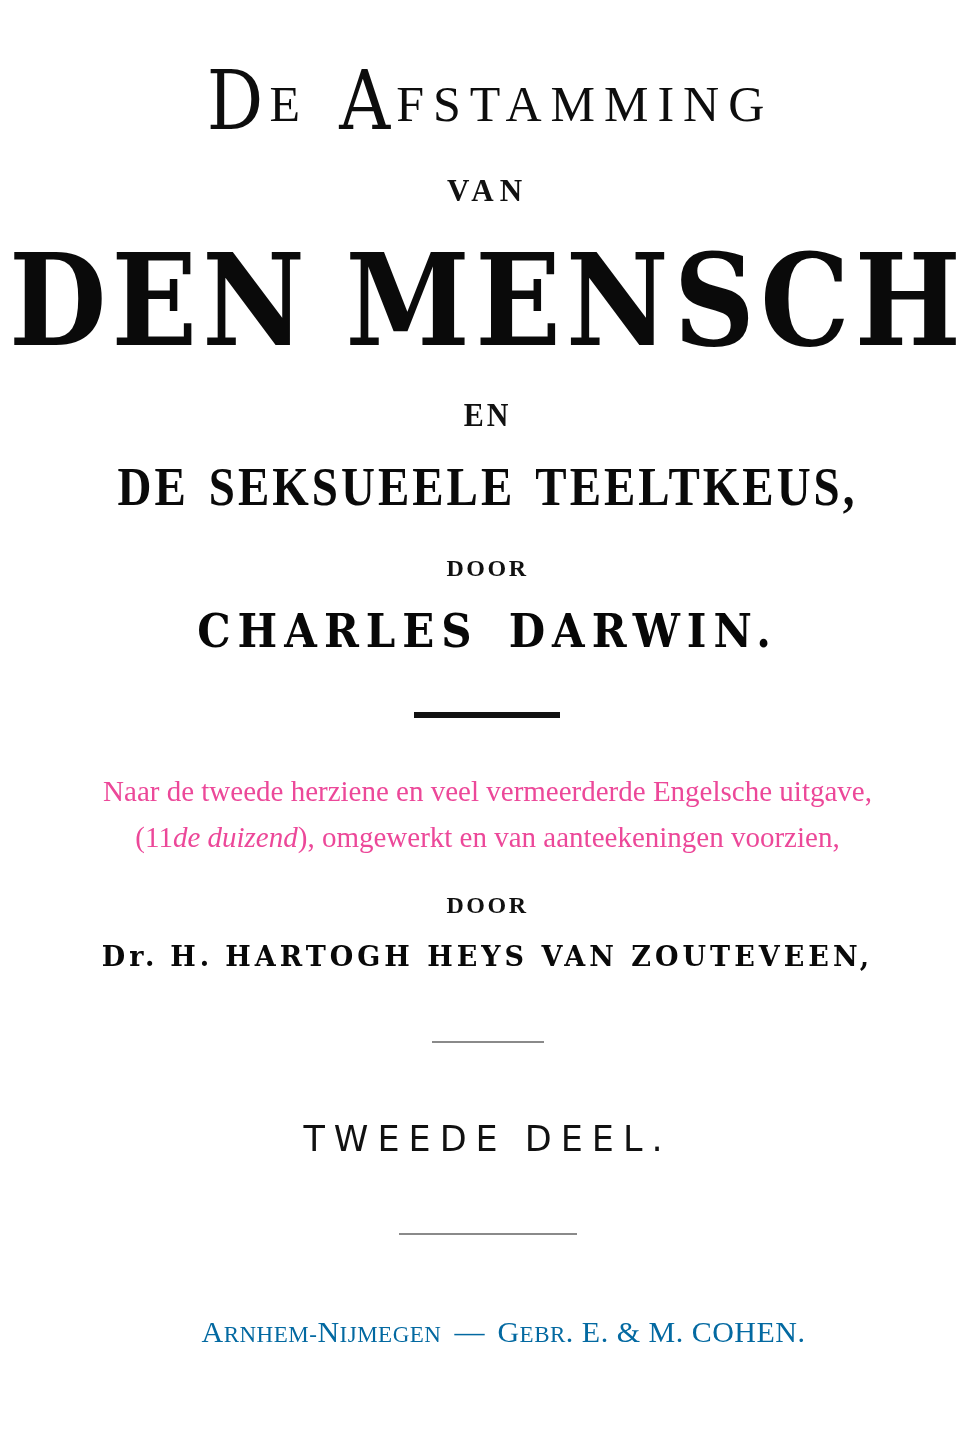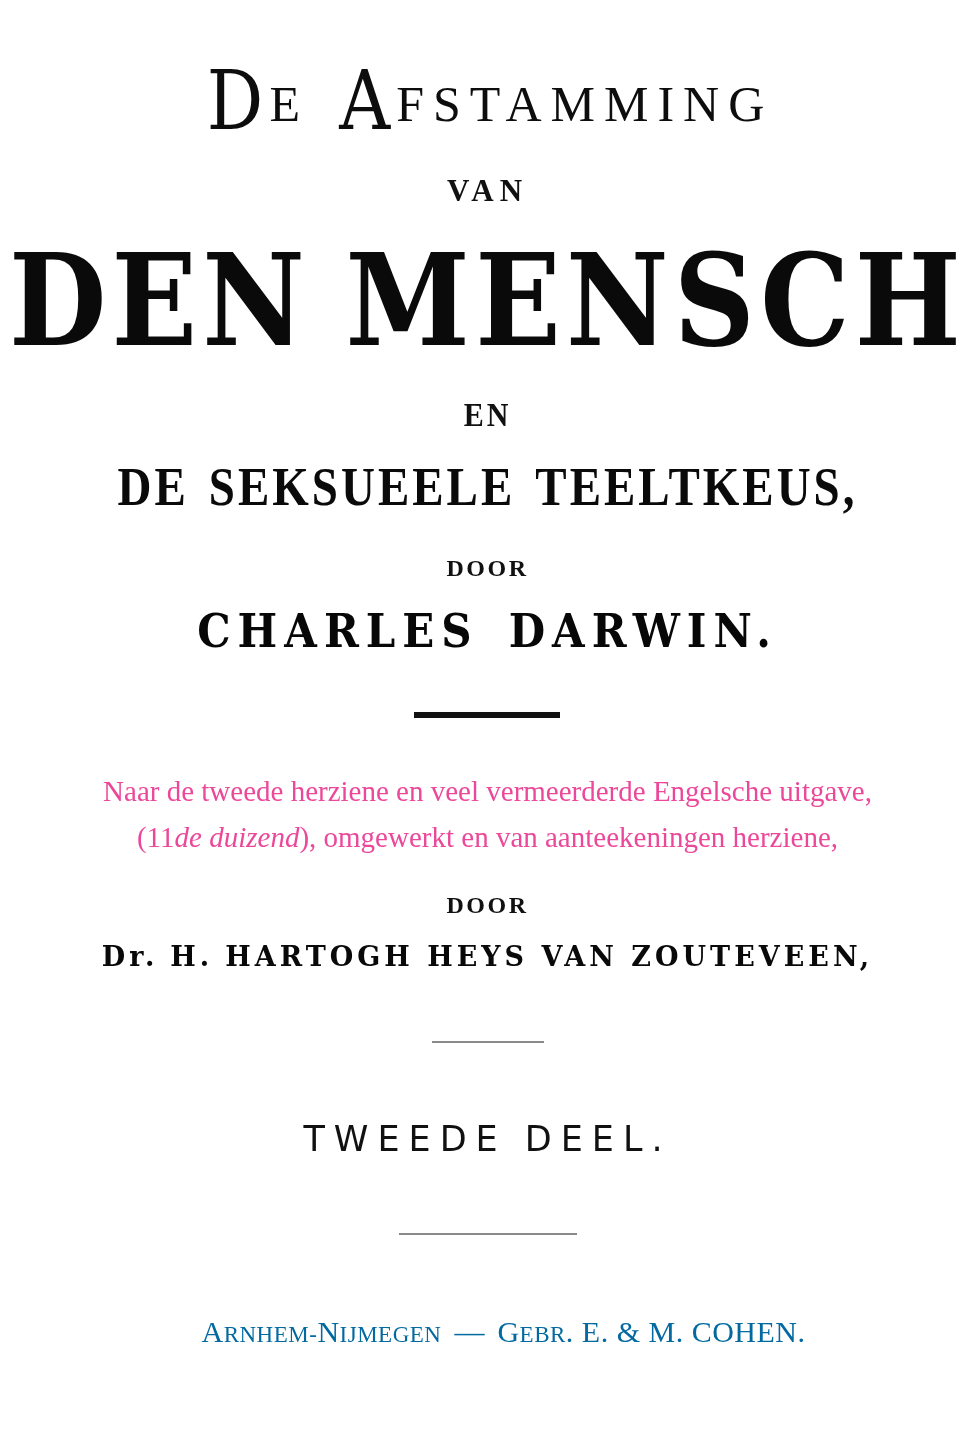--- a/index.html
+++ b/index.html
@@ -236,21 +236,21 @@
   <div class="line door door-1">DOOR</div>
 
   <div class="line author">
     <span>CHARLES</span><span class="sp"></span><span>DARWIN.</span>
   </div>
 
   <div class="rule rule-thick"></div>
 
   <div class="note note-l1">Naar de tweede herziene en veel vermeerderde Engelsche uitgave,</div>
   <div class="note note-l2">
-    <span>(11</span><span class="it">de duizend</span><span>), omgewerkt en van aanteekeningen herziene,</span>
+    <span>(11</span><span class="it">de duizend</span><span>), omgewerkt en van aanteekeningen voorzien,</span>
   </div>
 
   <div class="line door door-2">DOOR</div>
 
   <div class="line translator">
     <span>Dr.</span><span class="sp"></span><span>H.</span><span class="sp"></span><span>HARTOGH HEYS VAN ZOUTEVEEN,</span>
   </div>
 
   <div class="rule rule-thin-1"></div>
 

